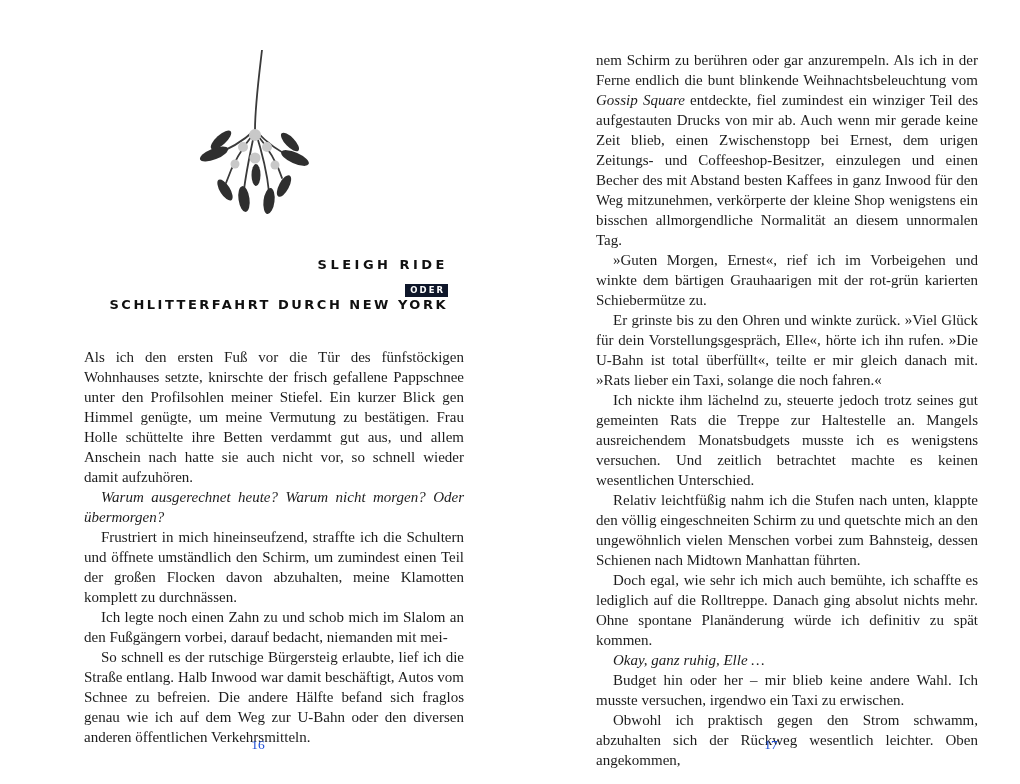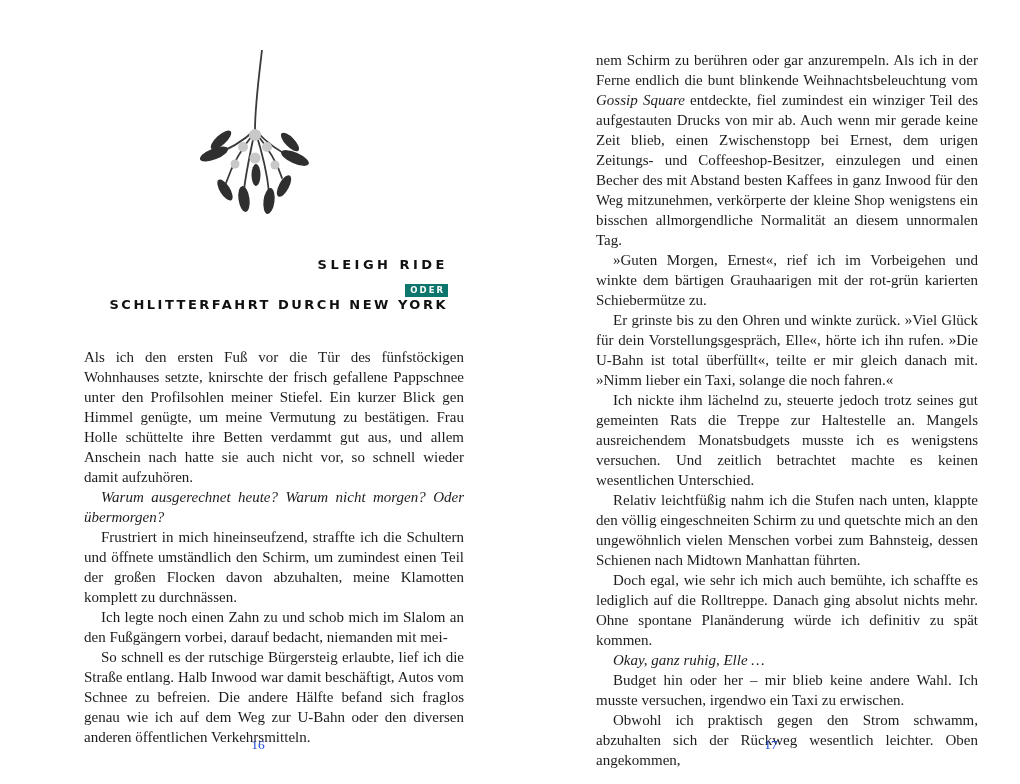--- a/index.html
+++ b/index.html
@@ -36,21 +36,21 @@
   }
   .title-main {
     font-size: 13px;
     font-weight: bold;
     letter-spacing: 3.5px;
     padding-left: 3.5px; 
   }
   .oder-row { margin-top: 6px; }
   .oder-badge {
     display: inline-block;
-    background: #0f766e;
+    background: #0f172a;
     color: #ffffff;
     font-size: 8.5px;
     font-weight: bold;
     letter-spacing: 2px;
     padding: 2px 3px 2px 5px;
     line-height: 1;
   }
   .title-sub {
     font-size: 13px;
     font-weight: bold;
@@ -137,21 +137,21 @@
       <p class="para indent"><span>So schnell es der rutschige Bürgersteig erlaubte, lief ich die Straße entlang. Halb Inwood war damit beschäftigt, Autos vom Schnee zu befreien. Die andere Hälfte befand sich fraglos genau wie ich auf dem Weg zur U-Bahn oder den diversen anderen öffentlichen Verkehrsmitteln.</span></p>
     </div>
 
   <div class="page-number">16</div>
 </div>
 
 <div class="page" id="page-right">
   <div class="body-text" id="right-body">
       <p class="para"><span>nem Schirm zu berühren oder gar anzurempeln. Als ich in der Ferne endlich die bunt blinkende Weihnachtsbeleuchtung vom </span><em>Gossip Square</em><span> entdeckte, fiel zumindest ein winziger Teil des aufgestauten Drucks von mir ab. Auch wenn mir gerade keine Zeit blieb, einen Zwischenstopp bei Ernest, dem urigen Zeitungs- und Coffeeshop-Besitzer, einzulegen und einen Becher des mit Abstand besten Kaffees in ganz Inwood für den Weg mitzunehmen, verkörperte der kleine Shop wenigstens ein bisschen allmorgendliche Normalität an diesem unnormalen Tag.</span></p>
       <p class="para indent"><span>»Guten Morgen, Ernest«, rief ich im Vorbeigehen und winkte dem bärtigen Grauhaarigen mit der rot-grün karierten Schiebermütze zu.</span></p>
-      <p class="para indent"><span>Er grinste bis zu den Ohren und winkte zurück. »Viel Glück für dein Vorstellungsgespräch, Elle«, hörte ich ihn rufen. »Die U-Bahn ist total überfüllt«, teilte er mir gleich danach mit. »Nimm lieber ein Taxi, solange die noch fahren.«</span></p>
+      <p class="para indent"><span>Er grinste bis zu den Ohren und winkte zurück. »Viel Glück für dein Vorstellungsgespräch, Elle«, hörte ich ihn rufen. »Die U-Bahn ist total überfüllt«, teilte er mir gleich danach mit. »Rats lieber ein Taxi, solange die noch fahren.«</span></p>
       <p class="para indent"><span>Ich nickte ihm lächelnd zu, steuerte jedoch trotz seines gut gemeinten Rats die Treppe zur Haltestelle an. Mangels ausreichendem Monatsbudgets musste ich es wenigstens versuchen. Und zeitlich betrachtet machte es keinen wesentlichen Unterschied.</span></p>
       <p class="para indent"><span>Relativ leichtfüßig nahm ich die Stufen nach unten, klappte den völlig eingeschneiten Schirm zu und quetschte mich an den ungewöhnlich vielen Menschen vorbei zum Bahnsteig, dessen Schienen nach Midtown Manhattan führten.</span></p>
       <p class="para indent"><span>Doch egal, wie sehr ich mich auch bemühte, ich schaffte es lediglich auf die Rolltreppe. Danach ging absolut nichts mehr. Ohne spontane Planänderung würde ich definitiv zu spät kommen.</span></p>
       <p class="para indent"><em>Okay, ganz ruhig, Elle …</em></p>
       <p class="para indent"><span>Budget hin oder her – mir blieb keine andere Wahl. Ich musste versuchen, irgendwo ein Taxi zu erwischen.</span></p>
       <p class="para indent"><span>Obwohl ich praktisch gegen den Strom schwamm, abzuhalten sich der Rückweg wesentlich leichter. Oben angekommen,</span></p>
     </div>
   <div class="page-number">17</div>
 </div>
 

